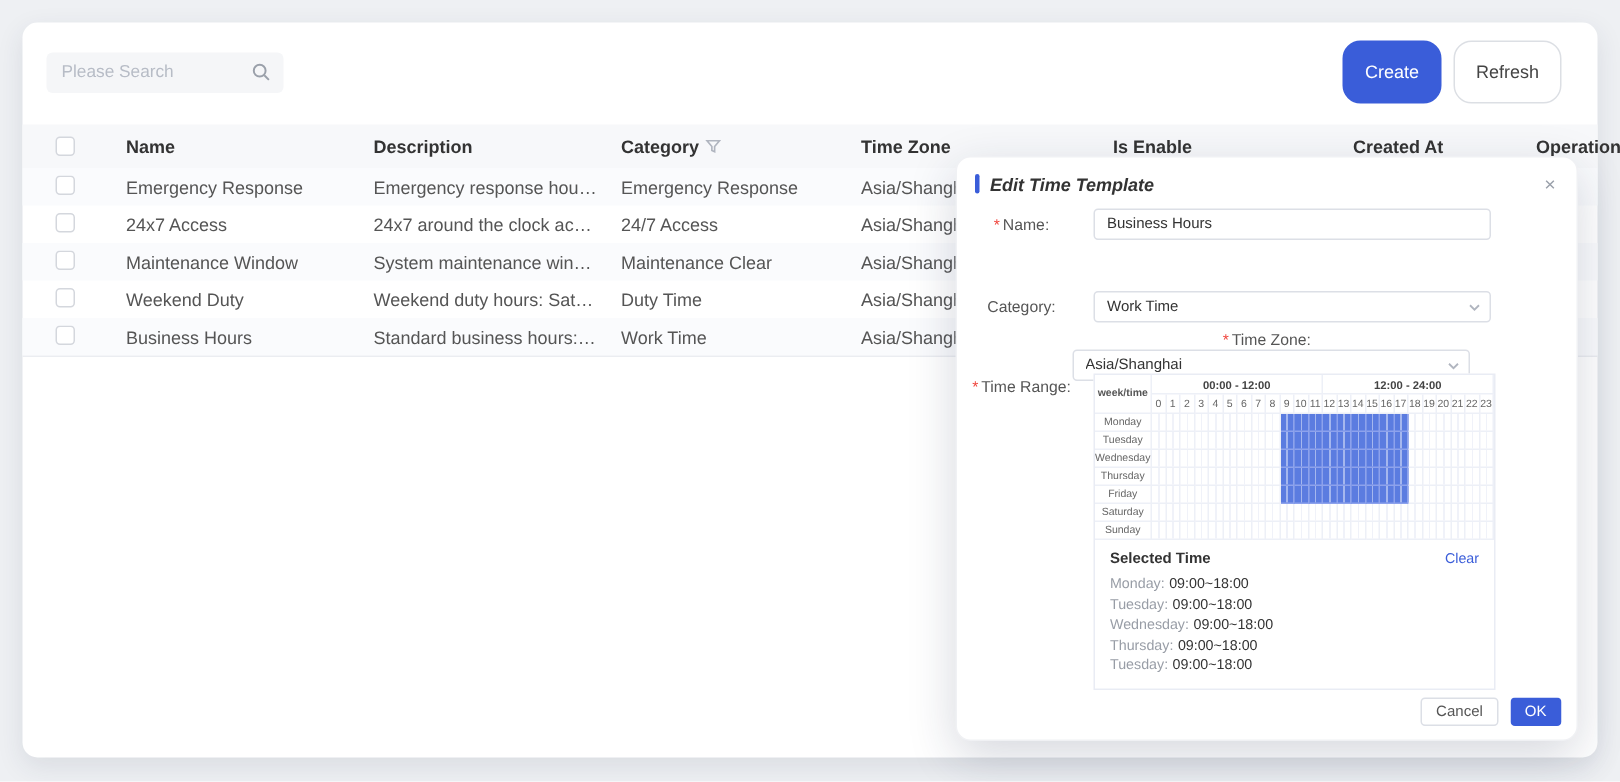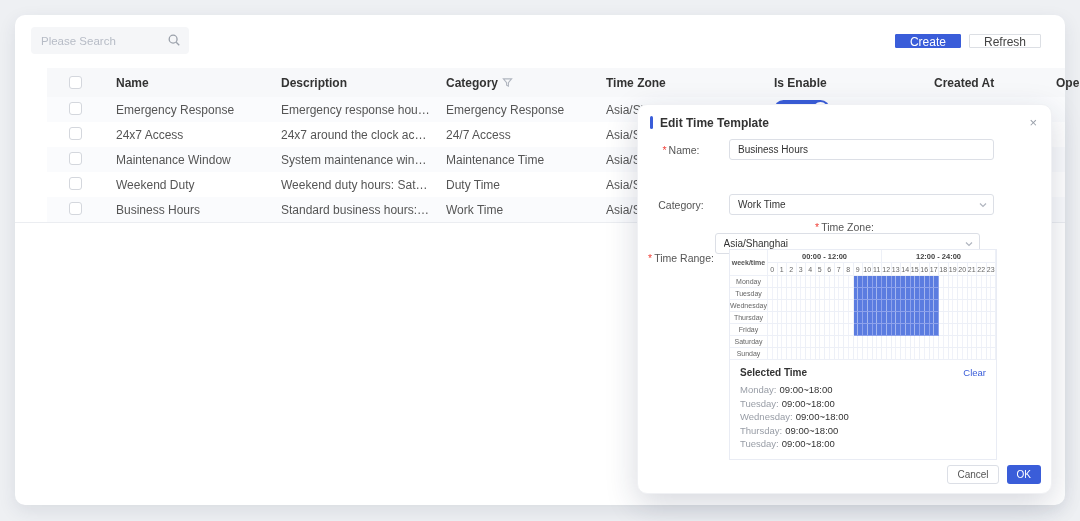--- a/index.html
+++ b/index.html
@@ -12,29 +12,29 @@
           background:#fff; border-radius:10px; box-shadow:0 6px 18px rgba(40,50,80,.10); }
 
   .toolbar { display:flex; align-items:center; padding:12px 24px 0 16px; }
   .searchbox { position:relative; width:158px; }
   .searchbox input { width:158px; height:27px; background:#f5f6f8; border:none; border-radius:4px;
           padding:0 28px 0 10px; font-size:11.5px; color:#333; outline:none;
           font-family:"Liberation Sans","DejaVu Sans",sans-serif; }
   .searchbox input::placeholder { color:#b7bcc6; }
   .search-ic { position:absolute; right:8px; top:6px; width:14px; height:14px; color:#9aa0aa; }
   .toolbar .spacer { flex:1; }
-  .btn { height:14px; padding:0 14px; border-radius:1px; font-size:12px; cursor:pointer; border:1px solid transparent;
+  .btn { height:42px; padding:0 14px; border-radius:12px; font-size:12px; cursor:pointer; border:1px solid transparent;
          font-family:"Liberation Sans","DejaVu Sans",sans-serif; }
   .btn-primary { background:var(--accent,#3a5dd9); color:#fff; border-color:var(--accent,#3a5dd9); }
   .btn-plain { background:#fff; color:#444; border-color:#dcdfe4; margin-left:8px; }
 
   
   .table { margin-top:14px; font-size:12px; }
   .trow, .thead { display:grid; grid-template-columns:39px 165px 165px 160px 168px 160px 122px 1fr;
-                  align-items:center; padding:0 16px;margin-left:32px; }
+                  align-items:center; padding:0 16px; }
   .thead { background:#f7f8fa; height:29px; color:#333; font-weight:bold; }
   .thead .cell { position:relative; padding-left:14px; display:flex; align-items:center; gap:4px; }
   .thead .cell:not(.c-check)::before { content:""; position:absolute; left:0; top:7px; bottom:7px; width:1px; background:#e4e7ec; }
   .trow { height:25px; color:#555; }
   .trow:nth-child(even) { background:#fafbfd; }
   .trow .cell { padding-left:14px; white-space:nowrap; overflow:hidden; text-overflow:ellipsis; }
   .table-bottom { border-bottom:1px solid #ebedf1; }
   .c-check { padding-left:6px !important; }
   .c-check::before { display:none; }
   .checkbox { display:inline-block; width:13px; height:13px; border:1px solid #d4d7dd; border-radius:3px; background:#fff; }
@@ -44,21 +44,21 @@
   .toggle .t-label { color:#fff; font-size:9px; padding-left:7px; }
   .toggle .t-knob { position:absolute; right:2px; top:2px; width:15px; height:15px; border-radius:50%; background:#fff; }
   .op-cell { display:flex; gap:10px; align-items:center; }
   .op-ic { width:13px; height:13px; cursor:pointer; }
   .op-edit { color:#6b84e4; }
   .op-del { color:#e0554d; }
 
   
   .modal { position:absolute; left:637px; top:104px; width:415px; height:390px; background:#fff;
            border-radius:10px; border:1px solid #f0f1f4; box-shadow:0 10px 32px rgba(30,40,70,.18); font-size:10.5px; }
-  .m-head { display:flex; padding:11px 12px 0 12px; }
+  .m-head { display:flex; padding:11px 12px 0 12px;font-style:italic; }
   .m-bar { width:3px; height:13px; background:var(--accent,#3a5dd9); border-radius:2px; margin-right:7px; }
   .m-title { font-size:12px; font-weight:bold; color:#333; }
   .m-close { margin-left:auto; color:#9aa0aa; font-size:13px; line-height:13px; cursor:pointer; padding:0 2px; }
 
   .f-row { position:absolute; left:0; display:flex; align-items:center; width:100%; }
   .f-label { width:86px; text-align:center; color:#555; font-size:10.5px; }
   .f-label .req { color:#f0443c; margin-right:2px; }
   .f-input { position:relative; margin-left:5px; width:265px; }
   .f-input input { width:265px; height:21px; border:1px solid #dcdfe6; border-radius:3px; padding:0 8px;
                    font-size:10px; color:#333; outline:none; background:#fff;
@@ -178,21 +178,21 @@
         <div class="cell">Asia/Shanghai</div>
         <div class="cell"></div>
           <div class="cell"></div>
           <div class="cell"></div>
       </div>
 
       <div class="trow">
         <div class="cell c-check"><span class="checkbox"></span></div>
         <div class="cell">Maintenance Window</div>
         <div class="cell">System maintenance window: Sunda...</div>
-        <div class="cell">Maintenance Time</div>
+        <div class="cell">Maintenance Clear</div>
         <div class="cell">Asia/Shanghai</div>
         <div class="cell"></div>
           <div class="cell"></div>
           <div class="cell"></div>
       </div>
 
       <div class="trow">
         <div class="cell c-check"><span class="checkbox"></span></div>
         <div class="cell">Weekend Duty</div>
         <div class="cell">Weekend duty hours: Saturday and S...</div>

